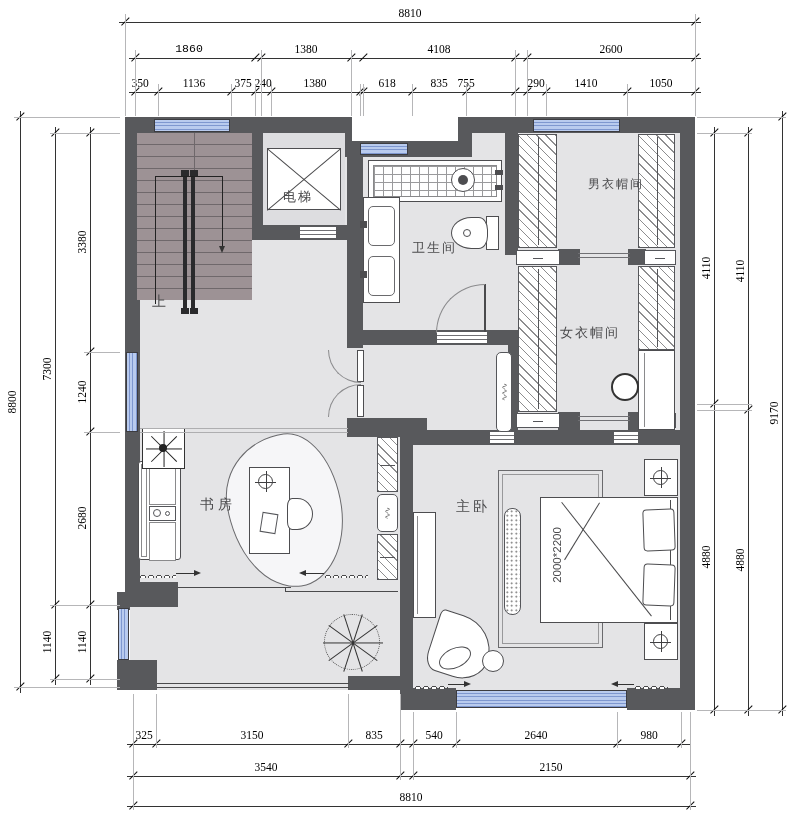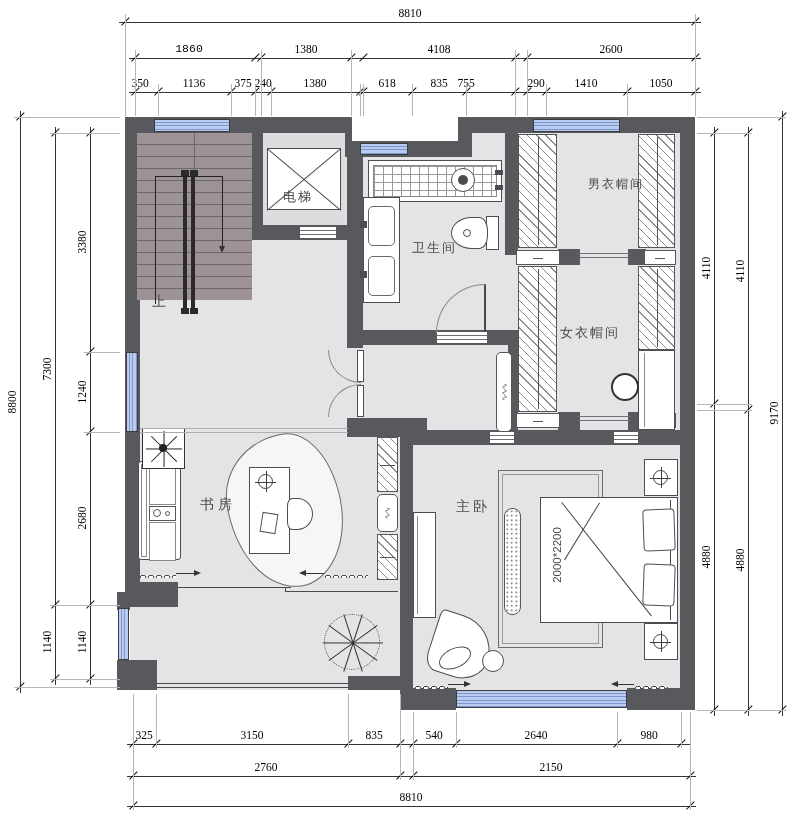--- a/index.html
+++ b/index.html
@@ -302,21 +302,21 @@
       <div class="dimlabel" style="left: 222px; top: 729px; width: 60px; height: 12px;">3150</div>
       <div class="dimlabel" style="left: 344px; top: 729px; width: 60px; height: 12px;">835</div>
       <div class="dimlabel" style="left: 404px; top: 729px; width: 60px; height: 12px;">540</div>
       <div class="dimlabel" style="left: 506px; top: 729px; width: 60px; height: 12px;">2640</div>
       <div class="dimlabel" style="left: 619px; top: 729px; width: 60px; height: 12px;">980</div>
       <div class="dline" style="left: 127px; top: 776px; width: 569px; height: 1.1px;"></div>
       <div class="tick" style="left: 127.5px; top: 775.3px; width: 11px; height: 1.4px;"></div>
       <div class="tick" style="left: 394.5px; top: 775.3px; width: 11px; height: 1.4px;"></div>
       <div class="tick" style="left: 407.5px; top: 775.3px; width: 11px; height: 1.4px;"></div>
       <div class="tick" style="left: 684.5px; top: 775.3px; width: 11px; height: 1.4px;"></div>
-      <div class="dimlabel" style="left: 236px; top: 761px; width: 60px; height: 12px;">2760</div>
+      <div class="dimlabel" style="left: 236px; top: 761px; width: 60px; height: 12px;">3540</div>
       <div class="dimlabel" style="left: 521px; top: 761px; width: 60px; height: 12px;">2150</div>
       <div class="dline" style="left: 127px; top: 806px; width: 569px; height: 1.1px;"></div>
       <div class="tick" style="left: 127.5px; top: 805.3px; width: 11px; height: 1.4px;"></div>
       <div class="tick" style="left: 684.5px; top: 805.3px; width: 11px; height: 1.4px;"></div>
       <div class="dimlabel" style="left: 381px; top: 791px; width: 60px; height: 12px;">8810</div>
       <div class="dline" style="left: 20px; top: 111px; width: 1.1px; height: 582px;"></div>
       <div class="tick" style="left: 14.5px; top: 116.3px; width: 11px; height: 1.4px;"></div>
       <div class="tick" style="left: 14.5px; top: 686.3px; width: 11px; height: 1.4px;"></div>
       <div class="dimlabel" style="left: -18px; top: 396px; width: 60px; height: 12px; transform: rotate(-90deg);">8800</div>
       <div class="dline" style="left: 55px; top: 127px; width: 1.1px; height: 558px;"></div>

